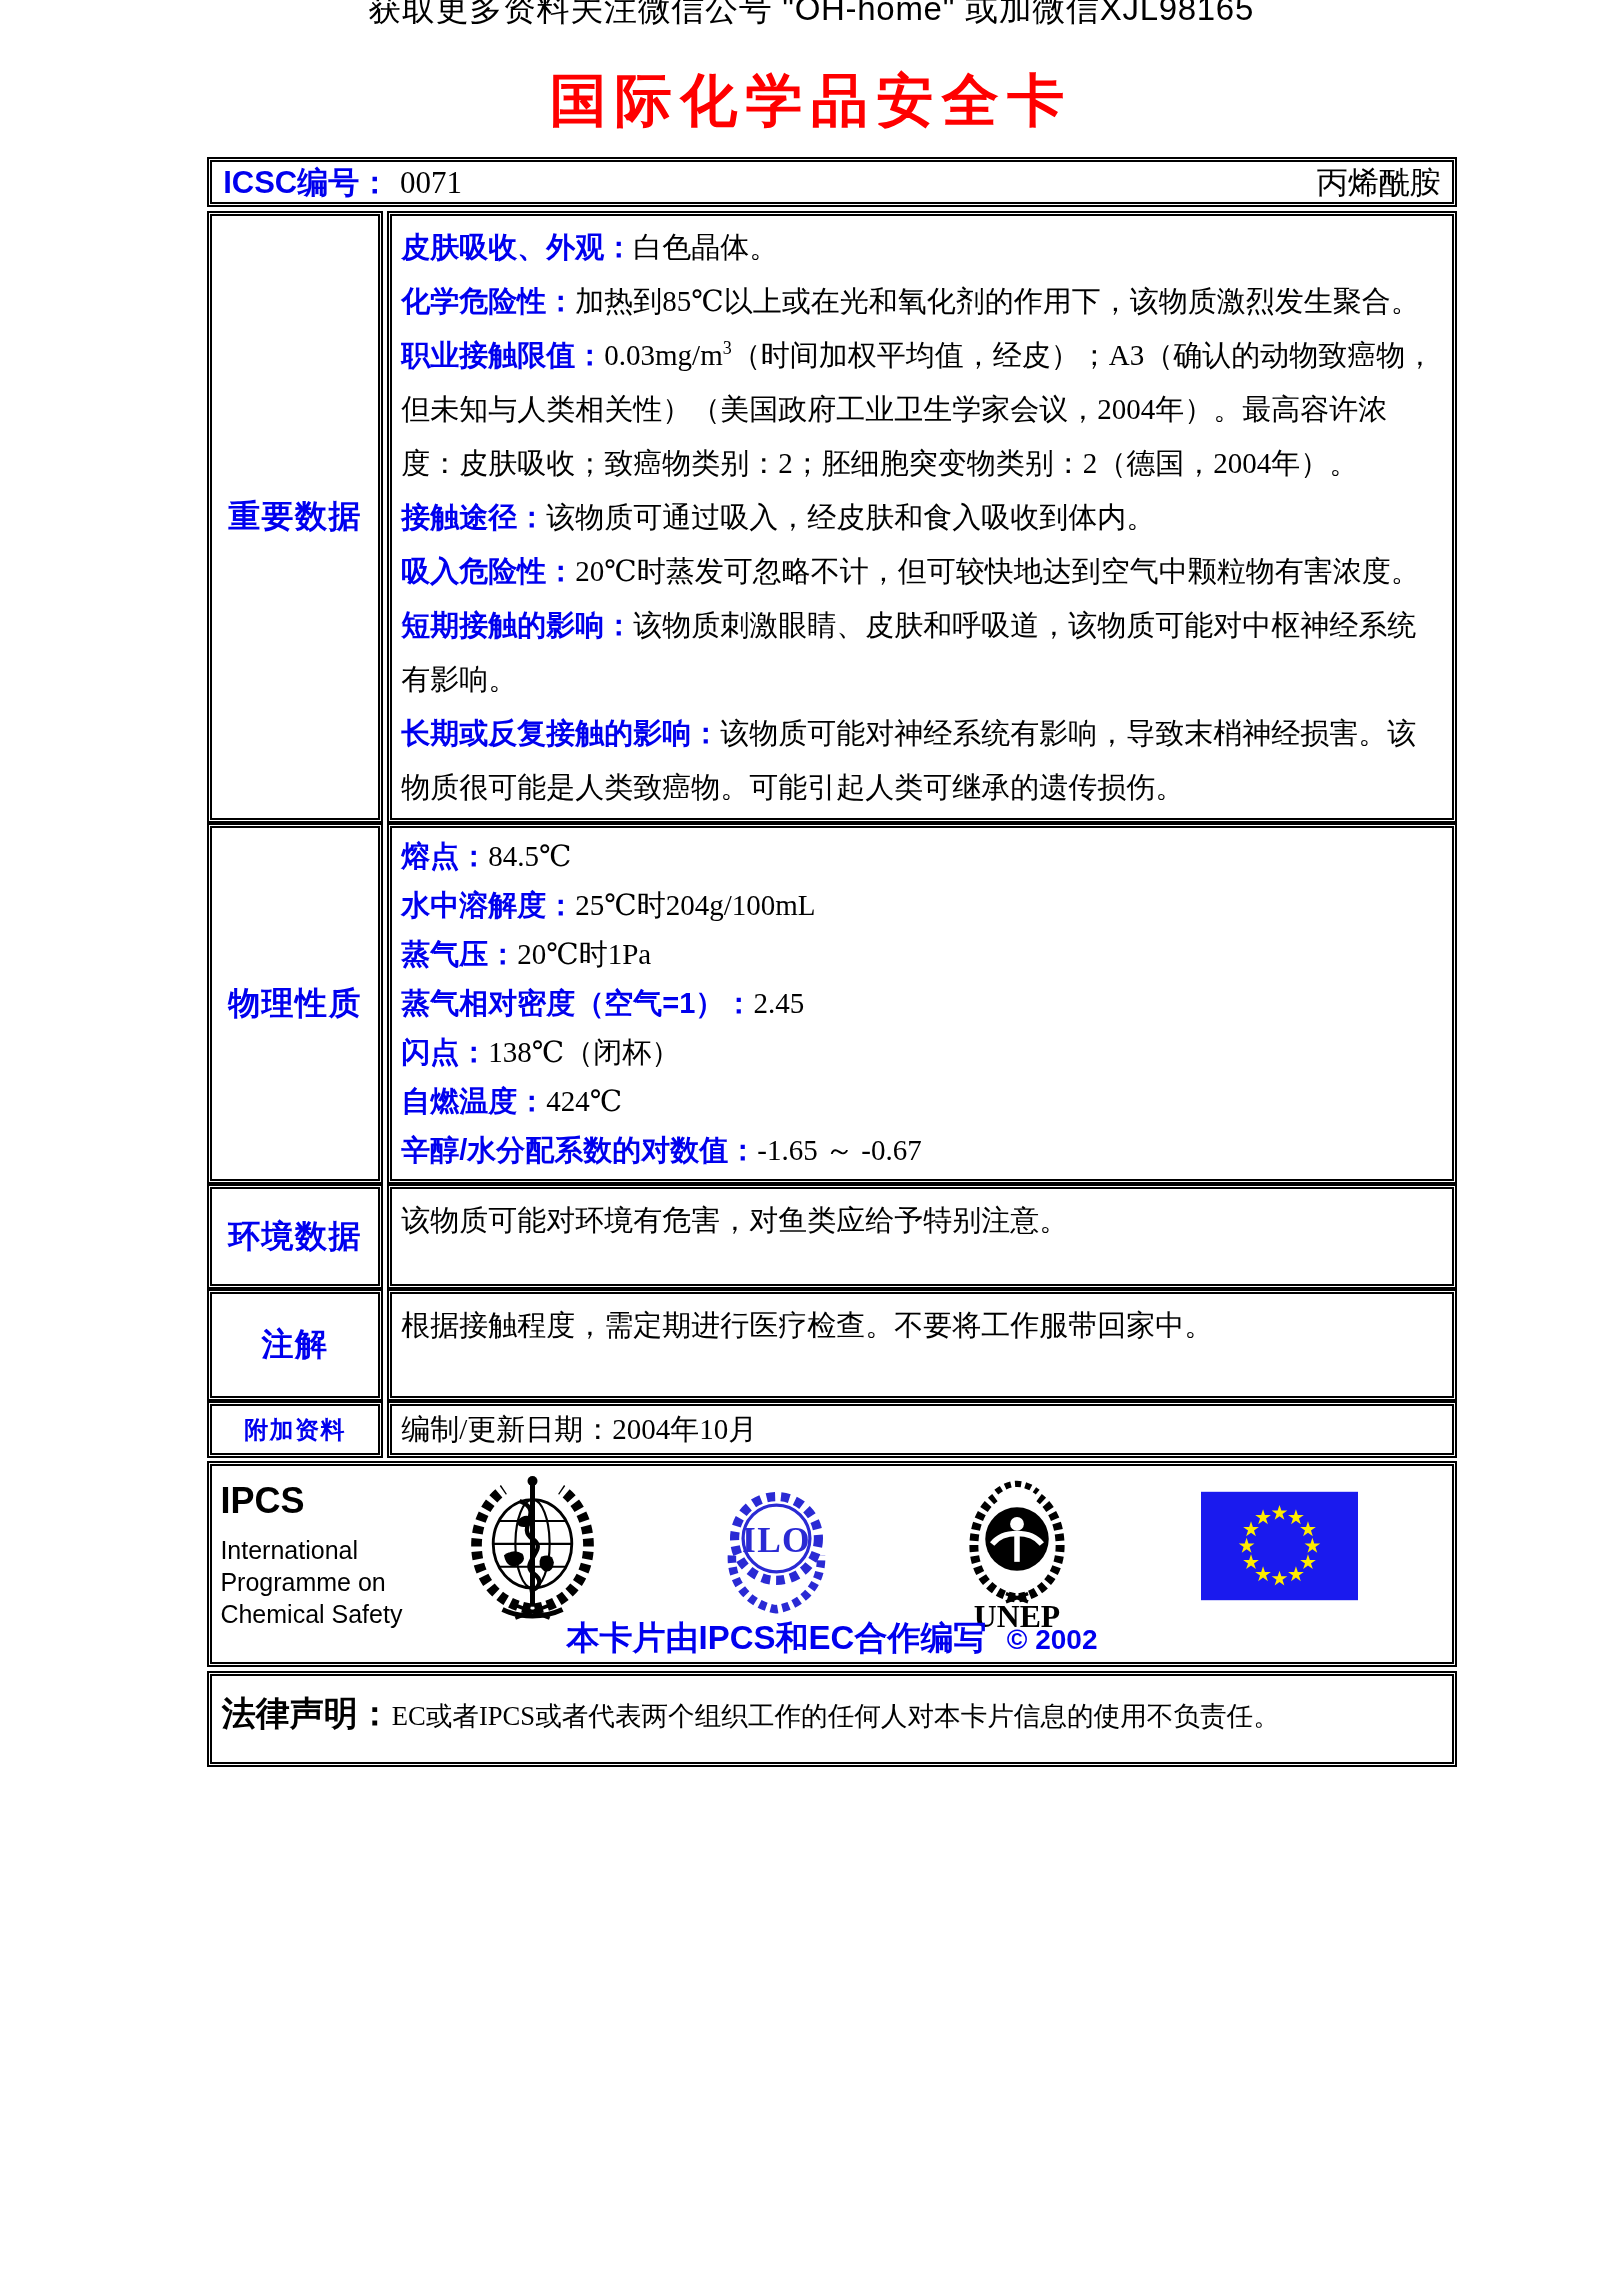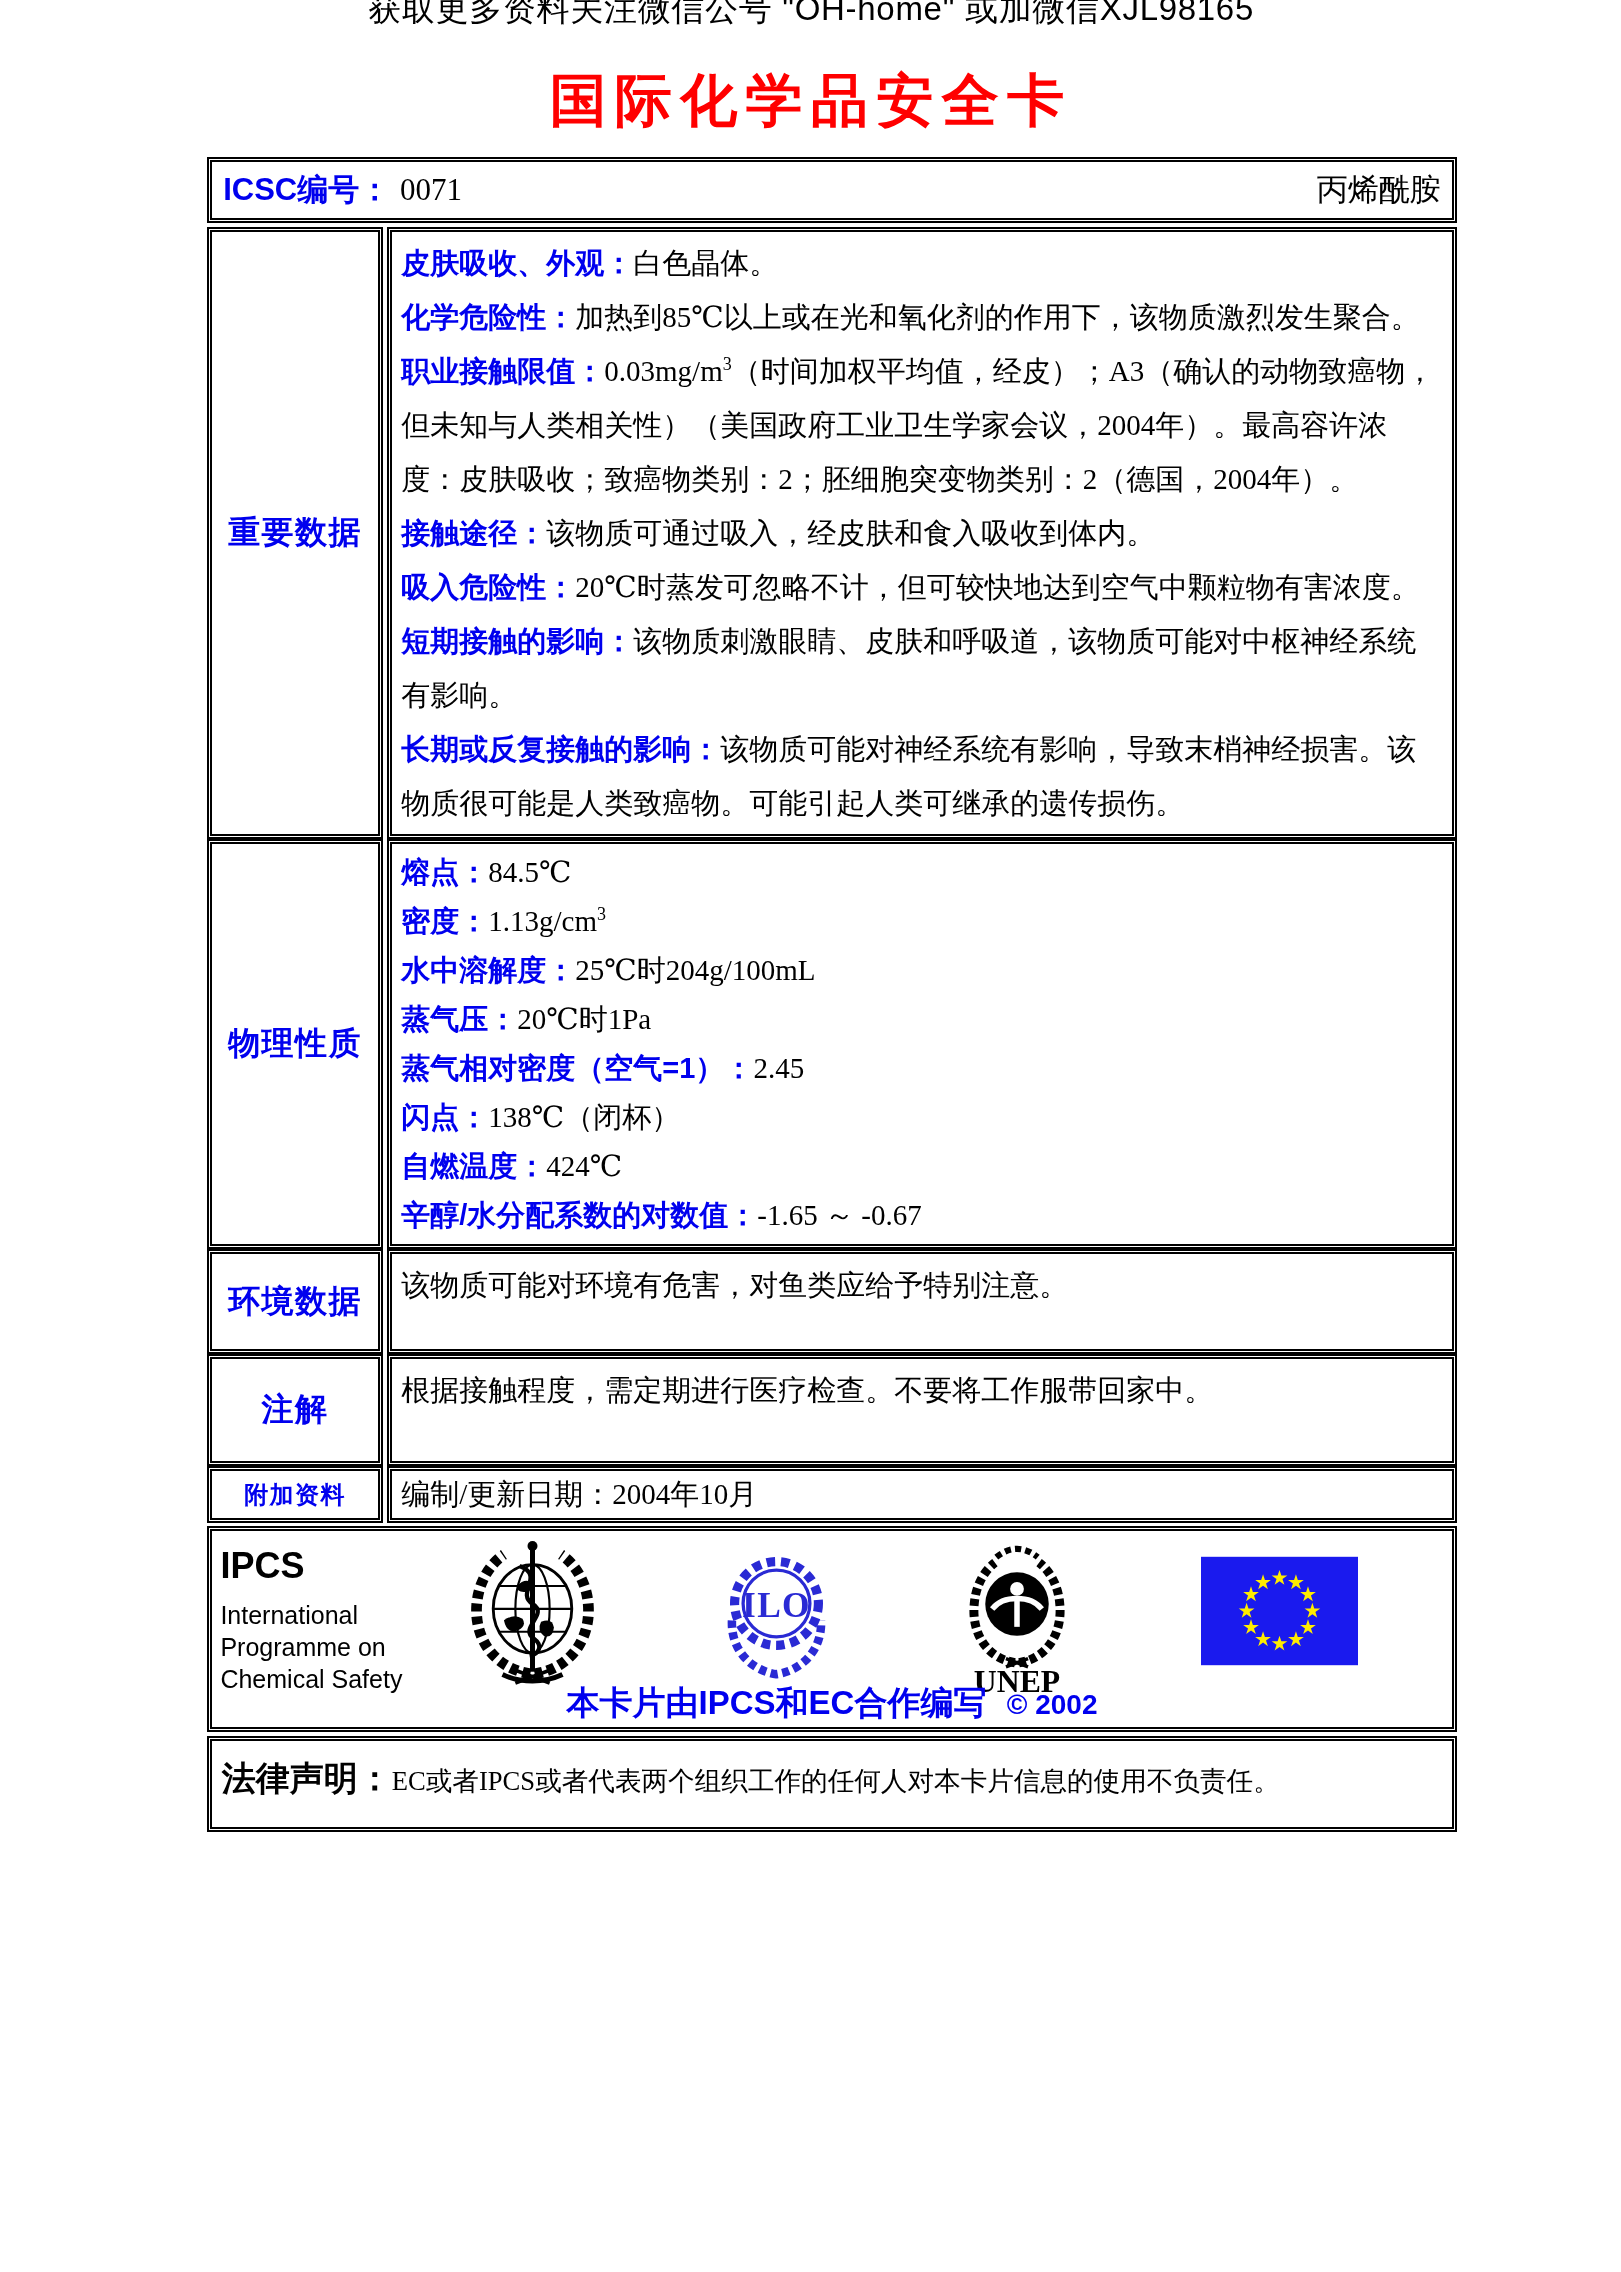--- a/index.html
+++ b/index.html
@@ -19,22 +19,22 @@
   .page-title{position:absolute;top:63px;left:0;width:100%;text-align:center;
     color:var(--title-red);font-size:57px;font-weight:900;letter-spacing:8.4px;
     font-family:"Liberation Serif","DejaVu Serif",serif;}
 
   .card{position:absolute;top:157px;left:207px;width:1250px;display:flex;flex-direction:column;gap:3.5px;}
   .row{display:flex;gap:3.5px;}
   .cell{border:5.6px double #000;background:#fff;}
 
   .blue-head{color:var(--blue);font-family:"Liberation Sans","DejaVu Sans",sans-serif;font-weight:700;}
 
-  .icsc-cell{flex:1;display:flex;align-items:center;justify-content:space-between;
-    height:66px;padding:0 11.2px;font-size:31px;}
+  .icsc-cell{flex:1;display:flex;align-items:flex-start;justify-content:space-between;
+    height:50px;padding:0 11.2px;font-size:31px;}
   .icsc-left{display:flex;align-items:baseline;gap:9.8px;}
   .icsc-cell .blue-head{font-size:31px;}
 
   .label-cell{width:176px;flex:0 0 176px;display:flex;align-items:center;justify-content:center;
     color:var(--blue);font-family:"Liberation Sans","DejaVu Sans",sans-serif;
     font-weight:700;font-size:32px;letter-spacing:1.4px;text-align:center;}
   .content-cell{flex:1;padding:4.2px 9.8px;font-size:29px;line-height:54px;}
   .content-cell .blue-head{font-size:29px;}
   .para{margin:0;}
   sup{font-size:18px;vertical-align:super;line-height:0;}
@@ -95,21 +95,20 @@
             <p class="para"><span class="blue-head">吸入危险性：</span><span>20℃时蒸发可忽略不计，但可较快地达到空气中颗粒物有害浓度。</span></p>
             <p class="para"><span class="blue-head">短期接触的影响：</span><span>该物质刺激眼睛、皮肤和呼吸道，该物质可能对中枢神经系统有影响。</span></p>
             <p class="para"><span class="blue-head">长期或反复接触的影响：</span><span>该物质可能对神经系统有影响，导致末梢神经损害。该物质很可能是人类致癌物。可能引起人类可继承的遗传损伤。</span></p>
           </div>
   </div>
 
   <div class="row section-row" data-section="physical-properties">
     <div class="cell label-cell">物理性质</div>
     <div class="cell content-cell">
             <p class="para"><span class="blue-head">熔点：</span><span>84.5℃</span></p>
-            <p class="para"><span class="blue-head">密度：</span><span>1.13g/cm</span><sup>3</sup></p>
             <p class="para"><span class="blue-head">水中溶解度：</span><span>25℃时204g/100mL</span></p>
             <p class="para"><span class="blue-head">蒸气压：</span><span>20℃时1Pa</span></p>
             <p class="para"><span class="blue-head">蒸气相对密度（空气=1）：</span><span>2.45</span></p>
             <p class="para"><span class="blue-head">闪点：</span><span>138℃（闭杯）</span></p>
             <p class="para"><span class="blue-head">自燃温度：</span><span>424℃</span></p>
             <p class="para"><span class="blue-head">辛醇/水分配系数的对数值：</span><span>-1.65 ～ -0.67</span></p>
           </div>
   </div>
 
   <div class="row section-row" data-section="environmental-data">

